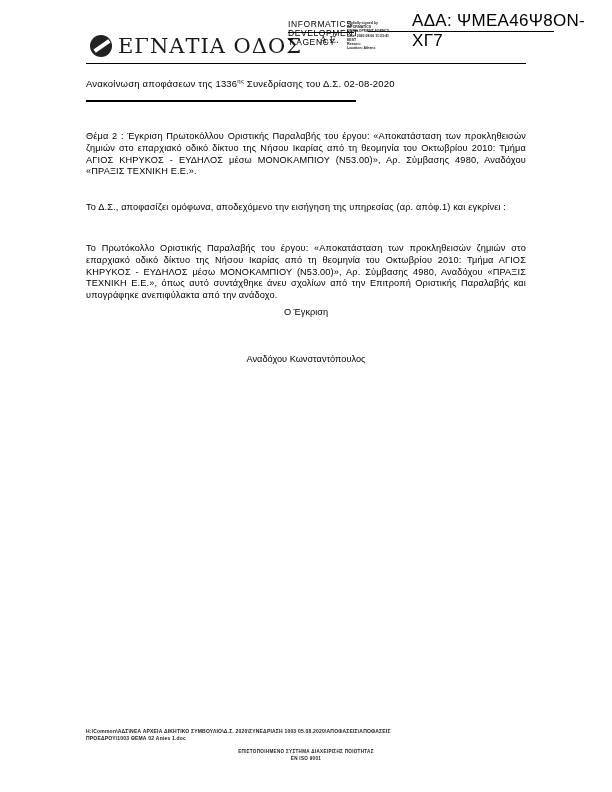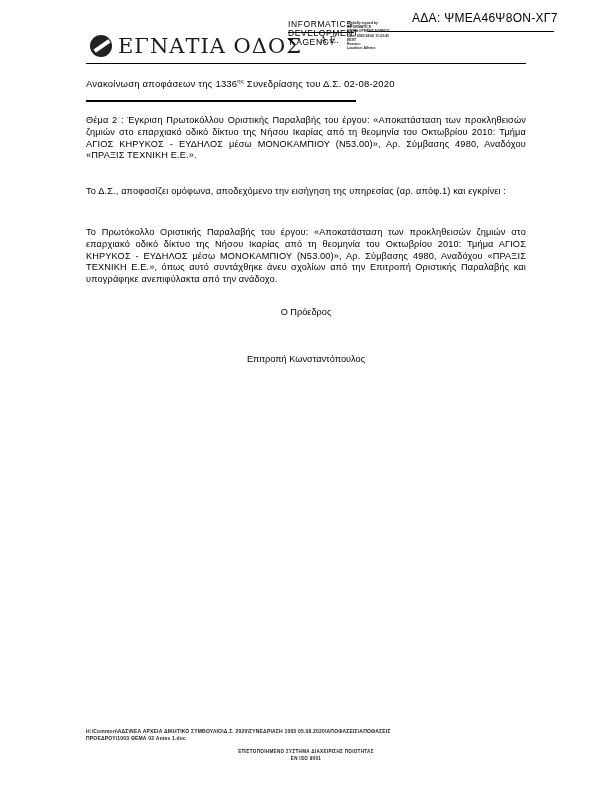--- a/index.html
+++ b/index.html
@@ -1,32 +1,32 @@
 <!DOCTYPE html>
 <html><head>
 <meta charset="utf-8">
 <style>
   html, body { margin:0; padding:0; background:#ffffff; }
   body { width:612px; height:792px; position:relative; overflow:hidden;
          font-family:"Liberation Sans", sans-serif; color:#000; }
-  .ada { position:absolute; left:412px; top:11px; font-size:12px; letter-spacing:0.3px; }
+  .ada { position:absolute; left:412px; top:11px; font-size:17px; letter-spacing:0.3px; }
   .header-line-top { position:absolute; left:368px; top:31px; width:186px; height:1px; background:#000; }
   .logo { position:absolute; left:90px; top:35px; display:flex; align-items:flex-start; }
   .logo-mark { width:22px; height:22px; border-radius:50%; background:#222; position:relative; margin-right:6px; }
   .logo-mark::after { content:""; position:absolute; left:3px; top:9px; width:18px; height:4px; background:#fff; transform:rotate(-35deg); }
   .logo-text { font-family:"DejaVu Serif", serif; font-size:21px; letter-spacing:1px; color:#1a1a1a; line-height:22px; }
   .logo-suffix { font-family:"DejaVu Serif", serif; font-size:9px; color:#1a1a1a; margin-left:18px; }
   .agency { position:absolute; left:288px; top:20px; font-size:8.5px; line-height:9px; letter-spacing:0.6px; }
   .agency-line { position:absolute; left:288px; top:32px; width:66px; height:1px; background:#000; }
   .agency-details { position:absolute; left:347px; top:21px; font-size:3.5px; line-height:4.2px; font-weight:bold; color:#222; }
   .header-rule { position:absolute; left:86px; top:63px; width:440px; height:1px; background:#000; }
   .title { position:absolute; left:86px; top:78px; font-size:9.5px; letter-spacing:0.2px; }
   .title sup { font-size:6px; }
   .title-rule { position:absolute; left:86px; top:100px; width:270px; height:2px; background:#000; }
-  .para { position:absolute; left:86px; width:440px; font-size:9.2px; line-height:11.8px; text-align:justify; letter-spacing:0.15px; }
+  .para { position:absolute; left:86px; width:440px; font-size:9.2px; line-height:11.8px; text-align:justify; letter-spacing:0.15px;margin-top:16px; }
   .p1 { top:115px; }
   .p2 { top:186px; }
   .p3 { top:227px; }
   .center { position:absolute; left:86px; width:440px; text-align:center; font-size:9.2px; }
   .president { top:307px; }
   .name { top:354px; }
   .footer-path { position:absolute; left:86px; top:728px; font-size:5px; line-height:7px; font-weight:bold; color:#222; letter-spacing:0.2px; }
   .footer-iso { position:absolute; left:86px; width:440px; top:748px; text-align:center; font-size:4.6px; line-height:7px; font-weight:bold; color:#222; letter-spacing:0.3px; }
 </style>
 </head>
@@ -59,22 +59,22 @@
 
 <div class="header-rule"></div>
 
 <div class="title"><span>Ανακοίνωση αποφάσεων της 1336</span><sup>ης</sup><span> Συνεδρίασης του Δ.Σ. 02-08-2020</span></div>
 <div class="title-rule"></div>
 
 <div class="para p1">Θέμα 2 : Έγκριση Πρωτοκόλλου Οριστικής Παραλαβής του έργου: «Αποκατάσταση των προκληθεισών ζημιών στο επαρχιακό οδικό δίκτυο της Νήσου Ικαρίας από τη θεομηνία του Οκτωβρίου 2010: Τμήμα ΑΓΙΟΣ ΚΗΡΥΚΟΣ - ΕΥΔΗΛΟΣ μέσω ΜΟΝΟΚΑΜΠΙΟΥ (Ν53.00)», Αρ. Σύμβασης 4980, Αναδόχου «ΠΡΑΞΙΣ ΤΕΧΝΙΚΗ Ε.Ε.».</div>
 <div class="para p2">Το Δ.Σ., αποφασίζει ομόφωνα, αποδεχόμενο την εισήγηση της υπηρεσίας (αρ. απόφ.1) και εγκρίνει :</div>
 <div class="para p3">Το Πρωτόκολλο Οριστικής Παραλαβής του έργου: «Αποκατάσταση των προκληθεισών ζημιών στο επαρχιακό οδικό δίκτυο της Νήσου Ικαρίας από τη θεομηνία του Οκτωβρίου 2010: Τμήμα ΑΓΙΟΣ ΚΗΡΥΚΟΣ - ΕΥΔΗΛΟΣ μέσω ΜΟΝΟΚΑΜΠΙΟΥ (Ν53.00)», Αρ. Σύμβασης 4980, Αναδόχου «ΠΡΑΞΙΣ ΤΕΧΝΙΚΗ Ε.Ε.», όπως αυτό συντάχθηκε άνευ σχολίων από την Επιτροπή Οριστικής Παραλαβής και υπογράφηκε ανεπιφύλακτα από την ανάδοχο.</div>
 
-<div class="center president">Ο Πρόεδρος</div>
-<div class="center name">Επιτροπή Κωνσταντόπουλος</div>
+<div class="center president">Ο Έγκριση</div>
+<div class="center name">Αναδόχου Κωνσταντόπουλος</div>
 
 <div class="footer-path">
   <div>H:\Common\ΑΔΣ\ΝΕΑ ΑΡΧΕΙΑ ΔΙΚΗΤΙΚΟ ΣΥΜΒΟΥΛΙΟ\Δ.Σ. 2020\ΣΥΝΕΔΡΙΑΣΗ 1003 05.08.2020\ΑΠΟΦΑΣΕΙΣ\ΑΠΟΦΑΣΕΙΣ</div>
   <div>ΠΡΟΕΔΡΟΥ\1003 ΘΕΜΑ 02 Anies 1.doc</div>
 </div>
 <div class="footer-iso">
   <div>ΕΠΙΣΤΟΠΟΙΗΜΕΝΟ ΣΥΣΤΗΜΑ ΔΙΑΧΕΙΡΙΣΗΣ ΠΟΙΟΤΗΤΑΣ</div>
   <div>ΕΝ ISO 9001</div>
 </div>
 

